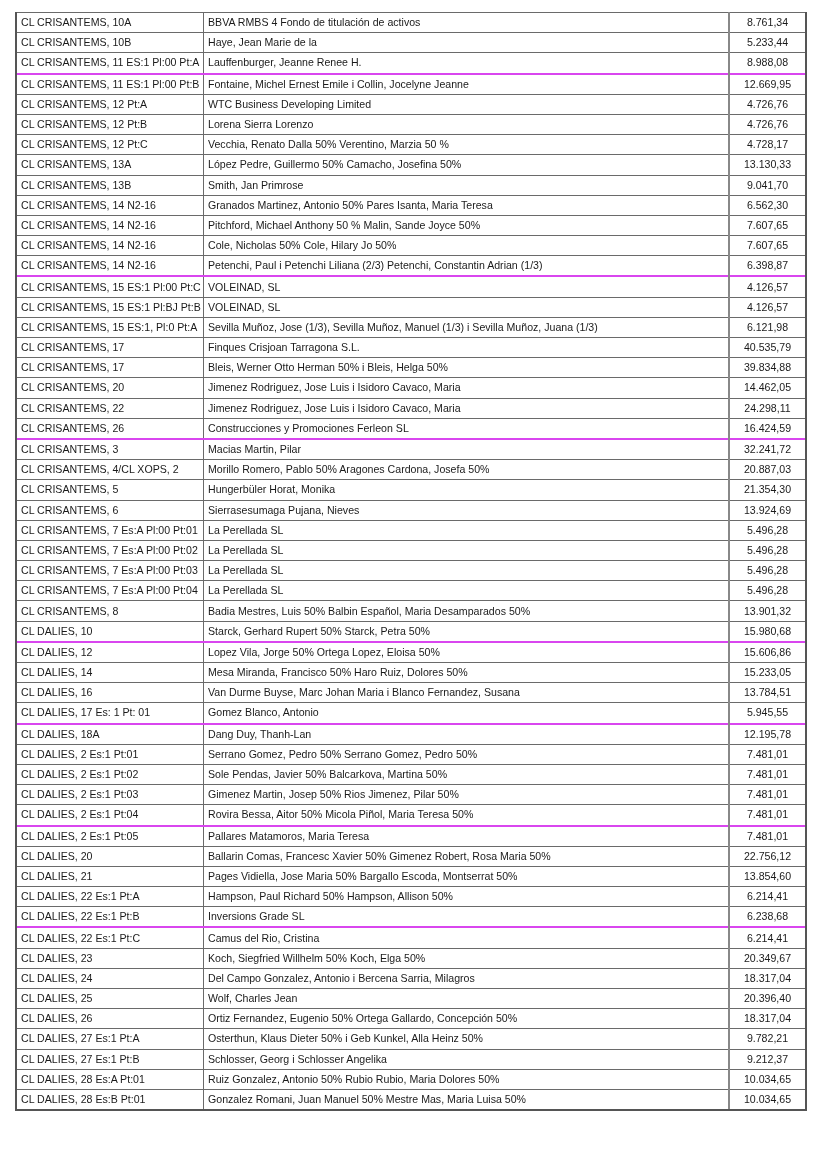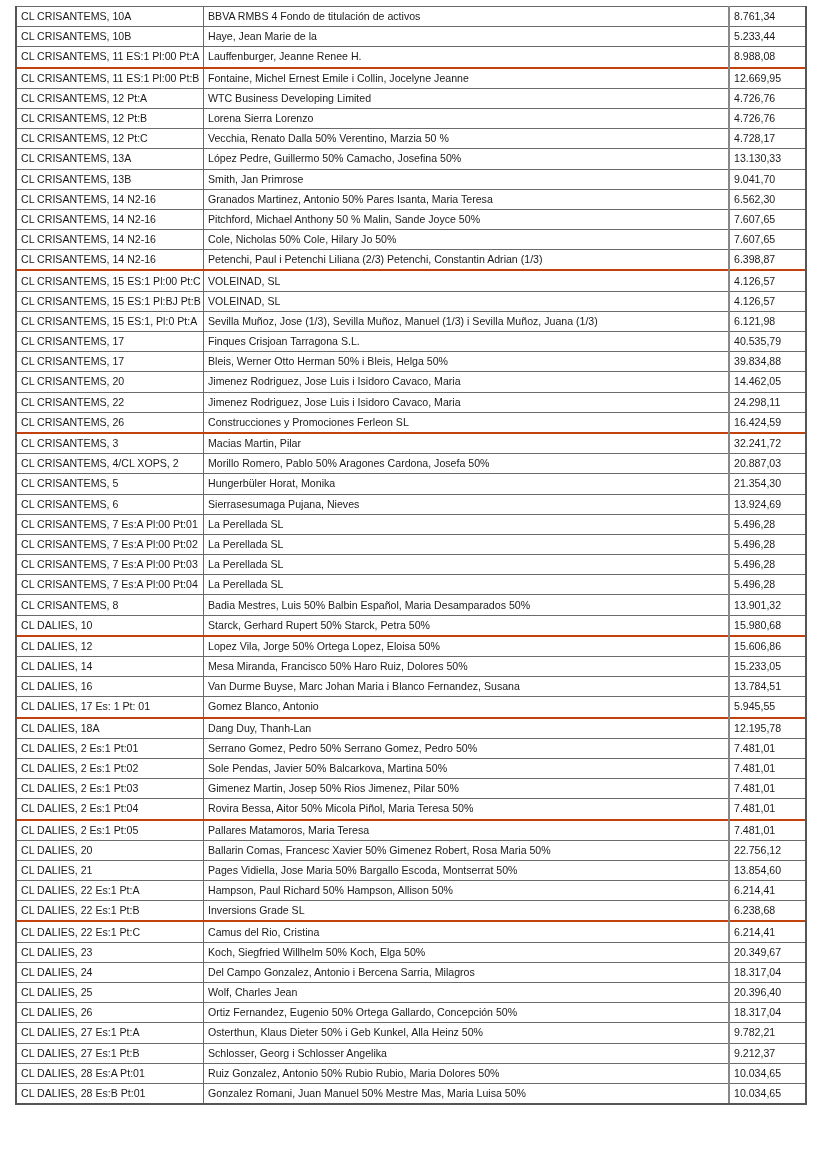--- a/index.html
+++ b/index.html
@@ -1,25 +1,25 @@
 <!DOCTYPE html>
 <html><head>
 <meta charset="utf-8">
 <style>
   html, body { margin: 0; padding: 0; background: #ffffff; }
   body { width: 820px; height: 1173px; position: relative; overflow: hidden;
          font-family: "Liberation Sans", sans-serif; color: #1a1a1a; }
-  #tbl { position: absolute; left: 15px; top: 6px; border-collapse: collapse;
+  #tbl { position: absolute; left: 15px; top: 12px; border-collapse: collapse;
          table-layout: fixed; width: 790px; }
   #tbl td { border: 1px solid #6a6a6a; height: 19.2px; padding: 0 4px;
             font-size: 10.6px; line-height: 19px; white-space: nowrap; overflow: hidden; }
-  #tbl tr.thick td { border-top: 2px solid #c2410c; }
+  #tbl tr.thick td { border-top: 2px solid #d946ef; }
   #tbl td.c1 { width: 178px; border-left: 2px solid #555; }
   #tbl td.c2 { width: 516px; }
-  #tbl td.c3 { width: 67px; text-align: left; border-left: 2px solid #888; border-right: 2px solid #555; }
+  #tbl td.c3 { width: 67px; text-align: center; border-left: 2px solid #888; border-right: 2px solid #555; }
   #tbl tr:last-child td { border-bottom: 2px solid #555; }
 </style>
 </head>
 <body>
 
 <table id="tbl">
   <tbody id="tbody">
       <tr>
         <td class="c1">CL CRISANTEMS, 10A</td>
         <td class="c2">BBVA RMBS 4 Fondo de titulación de activos</td>

